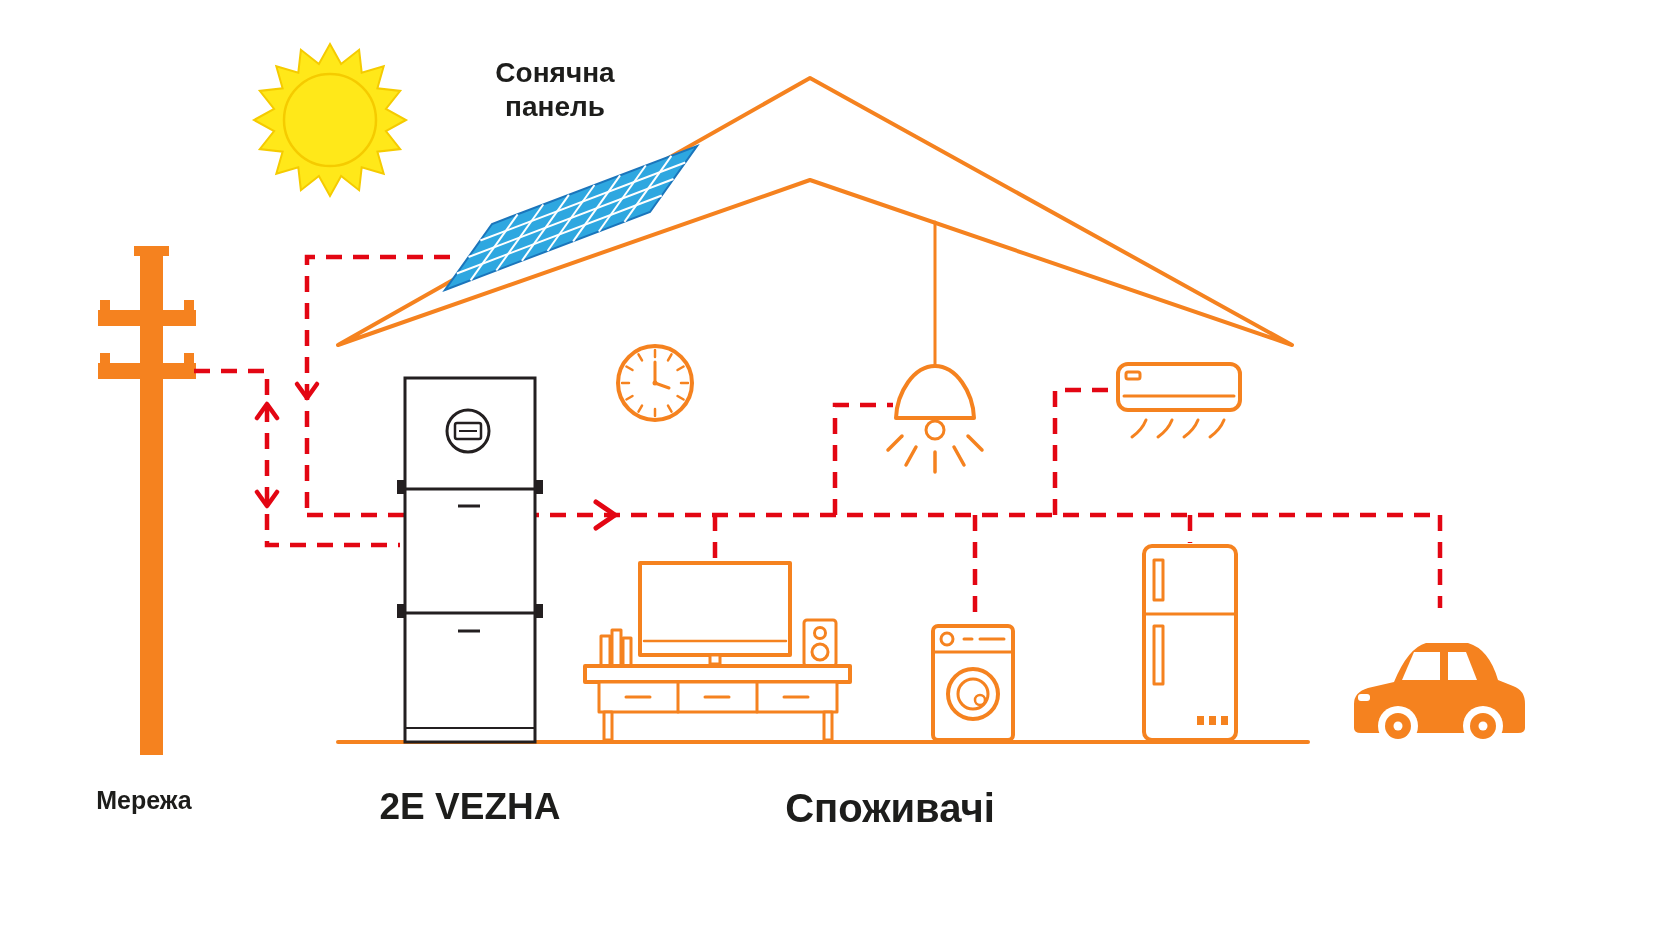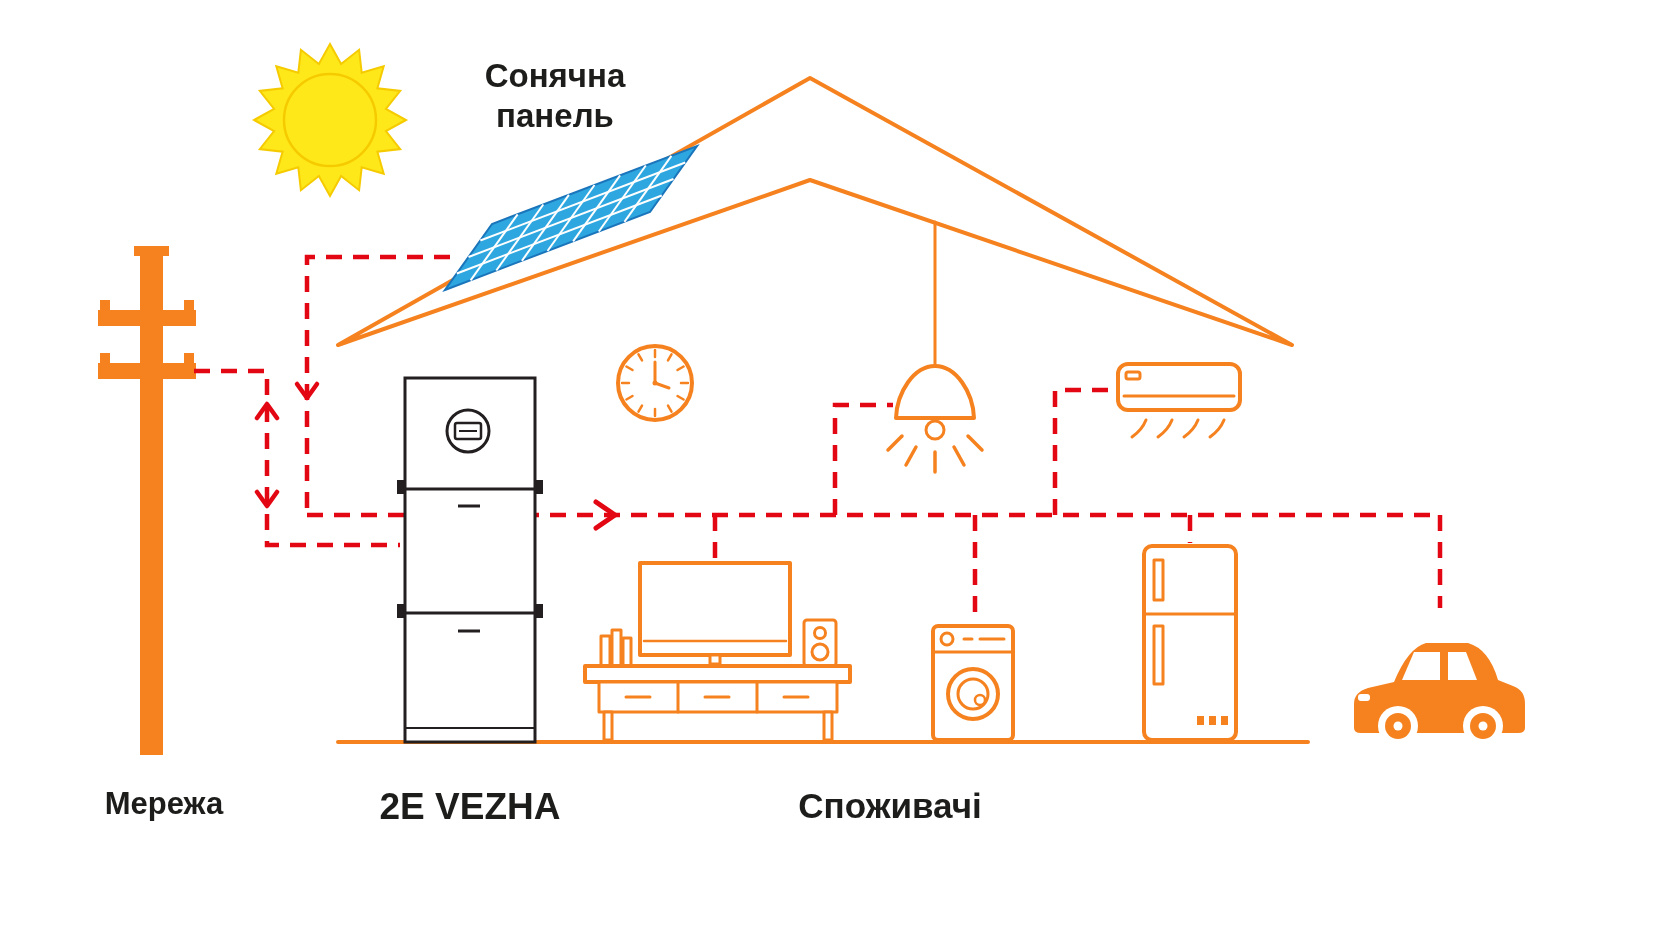--- a/index.html
+++ b/index.html
@@ -16,24 +16,24 @@
   .ow{stroke:var(--orange);stroke-width:4;fill:#fff;stroke-linejoin:round;}
   .ow3{stroke:var(--orange);stroke-width:3;fill:#fff;stroke-linejoin:round;}
   .ofill{fill:var(--orange);stroke:none;}
   .k{stroke:var(--ink);stroke-width:3;fill:#fff;stroke-linejoin:miter;}
   .k2{stroke:var(--ink);stroke-width:2.5;fill:none;}
   .kfill{fill:var(--ink);}
   .rd{stroke:var(--red);stroke-width:4.5;fill:none;stroke-dasharray:16 11;}
   .ra{stroke:var(--red);stroke-width:4.5;fill:none;stroke-linecap:round;stroke-linejoin:round;}
   .wl{stroke:#fff;stroke-width:2;}
   .label{position:absolute;font-weight:700;color:#1d1d1b;text-align:center;}
-  #lbl-solar{left:445px;top:56px;width:220px;font-size:33px;line-height:1.22;text-align:center;}
-  #lbl-grid{left:64px;top:786px;width:200px;font-size:31px;}
+  #lbl-solar{left:445px;top:56px;width:220px;font-size:28px;line-height:1.22;text-align:center;}
+  #lbl-grid{left:44px;top:786px;width:200px;font-size:25px;}
   #lbl-battery{left:365px;top:786px;width:210px;font-size:37px;}
-  #lbl-consumers{left:785px;top:786px;width:210px;font-size:35px;}
+  #lbl-consumers{left:785px;top:786px;width:210px;font-size:40px;}
 </style>
 </head>
 <body>
 
 <div class="canvas">
 
 <svg width="1662" height="934" viewBox="0 0 1662 934">
 
   <g>
     <polygon class="o4" points="338,345 810,78 1292,345 810,180" fill="#fff" style="fill:#fff"></polygon>

